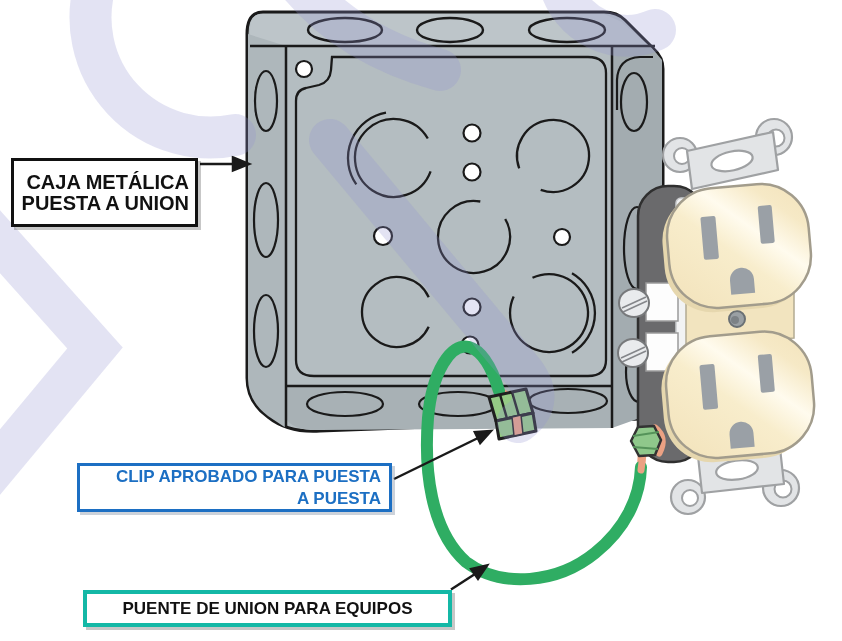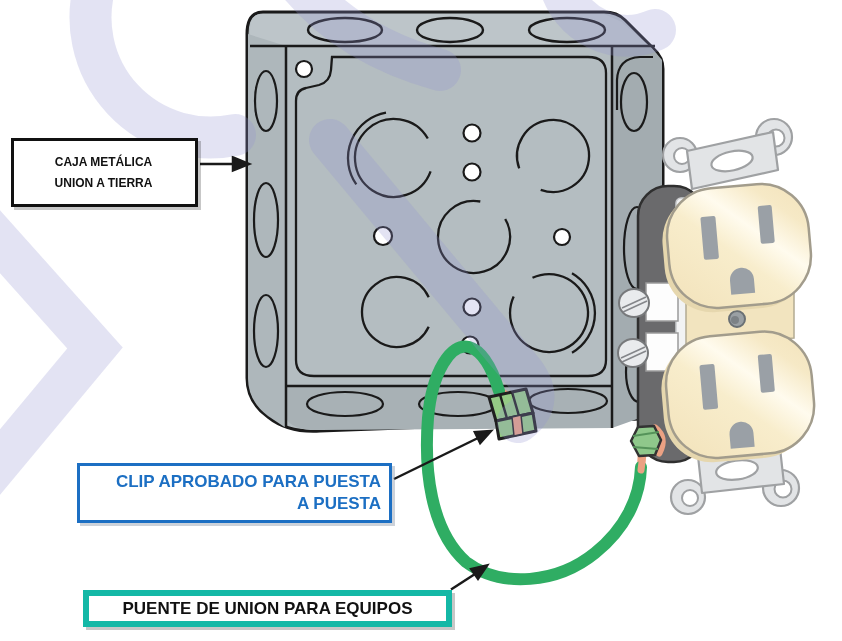--- a/index.html
+++ b/index.html
@@ -7,34 +7,34 @@
     position:relative;width:842px;height:641px;background:#ffffff;overflow:hidden;
     font-family:"Liberation Sans","DejaVu Sans",sans-serif;
   }
   #diagram-svg{position:absolute;left:0;top:0;}
   .callout{
     position:absolute;box-sizing:border-box;background:#ffffff;
     font-weight:bold;display:flex;flex-direction:column;justify-content:center;
   }
   .callout .line{width:100%;}
   #label-caja{
-    left:11px;top:138px;width:187px;height:69px;
+    left:11px;top:158px;width:187px;height:69px;
     border:3px solid #111111;color:#111111;
-    font-size:12px;line-height:21px;text-align:center;
+    font-size:20px;line-height:21px;text-align:right;
     padding:4px 6px 4px 4px;box-shadow:3px 3px 0 rgba(0,0,0,0.22);
   }
   #label-clip{
-    left:77px;top:463px;width:315px;height:60px;
+    left:77px;top:463px;width:315px;height:49px;
     border:3px solid #1c6fc3;color:#1c6fc3;
     font-size:17px;line-height:22px;text-align:right;
     padding:4px 8px 4px 4px;box-shadow:3px 3px 0 rgba(110,125,150,0.35);
   }
   #label-puente{
     left:83px;top:590px;width:369px;height:37px;
-    border:6px solid #14b8a6;color:#111111;
+    border:4px solid #14b8a6;color:#111111;
     font-size:17px;line-height:20px;text-align:center;
     padding:2px 4px;box-shadow:3px 3px 0 rgba(0,0,0,0.22);
   }
 </style>
 </head>
 <body>
 
 <div id="stage">
 
   <svg id="diagram-svg" width="842" height="641" viewBox="0 0 842 641">
@@ -216,21 +216,21 @@
       </g>
       <g>
         <line x1="451" y1="589.5" x2="475" y2="574"></line>
         <polygon points="487,565.5 478,578.9 471.2,569"></polygon>
       </g>
     </g>
   </svg>
 
   <div id="label-caja" class="callout">
     <div class="line">CAJA METÁLICA</div>
-    <div class="line">UNION A TIERRA</div>
+    <div class="line">PUESTA A UNION</div>
   </div>
 
   <div id="label-clip" class="callout">
     <div class="line">CLIP APROBADO PARA PUESTA</div>
     <div class="line">A PUESTA</div>
   </div>
 
   <div id="label-puente" class="callout">
     <div class="line">PUENTE DE UNION PARA EQUIPOS</div>
   </div>

